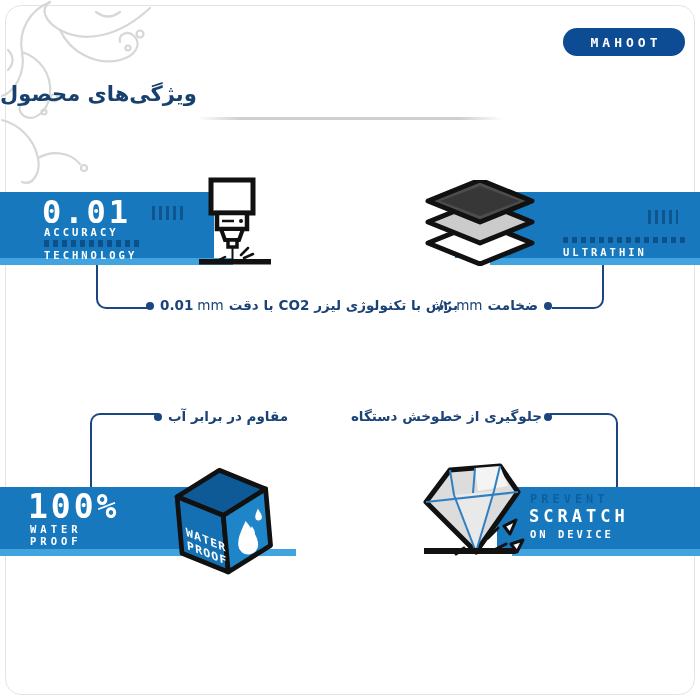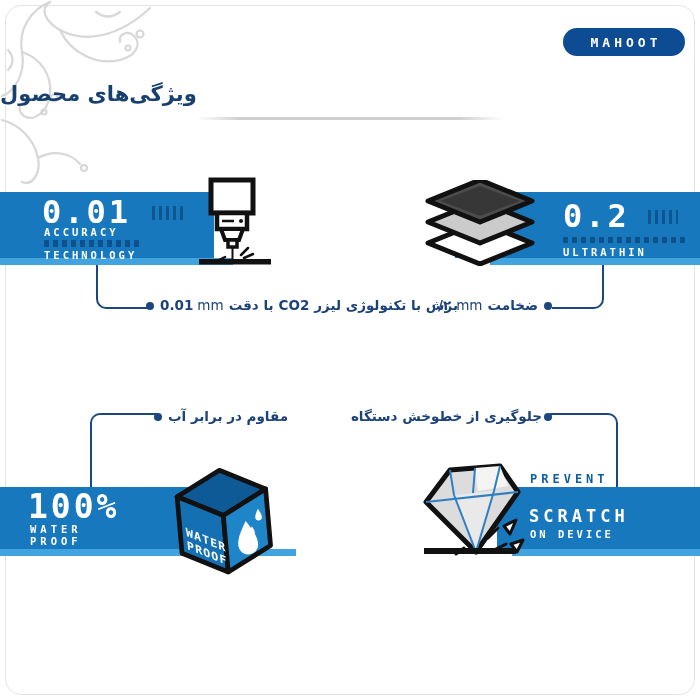--- a/index.html
+++ b/index.html
@@ -110,21 +110,20 @@
     <span class="ltr-run">CO2</span>
     <span>با دقت</span>
     <span class="ltr-run">
       <span>0.01</span>
       <span class="unit">mm</span>
     </span>
   </div>
 
   <div class="banner" style="left:455px;top:192px;width:245px;height:66px;"></div>
   <div class="strip" style="left:490px;top:258px;width:210px;height:7px;"></div>
-  <div class="tech big-val" style="left:563px;top:200px;">0.2</div>
   <div class="ghost-ticks" style="left:648px;top:210px;width:30px;height:14px;"></div>
   <div class="ghost-bar" style="left:563px;top:237px;width:122px;height:6px;"></div>
   <div class="tech sub-label" style="left:563px;top:246px;">ULTRATHIN</div>
 
   <div class="icon-wrap" style="left:424px;top:180px;">
     <svg width="112" height="86" viewBox="0 0 112 86">
       <polygon points="56,42 108,63 56,84 4,63" fill="#ffffff" stroke="#111" stroke-width="5" stroke-linejoin="round"></polygon>
       <polygon points="56,21 108,42 56,63 4,42" fill="#cbcbcb" stroke="#111" stroke-width="5" stroke-linejoin="round"></polygon>
       <polygon points="56,0 108,21 56,42 4,21" fill="#4d4d4d" stroke="#111" stroke-width="5" stroke-linejoin="round"></polygon>
       <polygon points="56,6 96,21 56,36 16,21" fill="rgba(0,0,0,0.28)"></polygon>
@@ -165,21 +164,21 @@
   </div>
 
   <div class="conn" style="left:550px;top:413px;width:66px;height:74px;border-right-width:2px;border-top-width:2px;border-top-right-radius:10px;"></div>
   <div class="bullet" style="left:544px;top:413px;"></div>
   <div class="caption" style="right:158px;top:408px;">
     <span>جلوگیری از خطوخش دستگاه</span>
   </div>
 
   <div class="banner" style="left:497px;top:487px;width:203px;height:62px;"></div>
   <div class="strip" style="left:512px;top:549px;width:188px;height:7px;"></div>
-  <div class="ghost-text" style="left:530px;top:472px;font-size:12px;letter-spacing:4px;">PREVENT</div>
+  <div class="ghost-text" style="left:530px;top:492px;font-size:12px;letter-spacing:4px;">PREVENT</div>
   <div class="tech" style="left:529px;top:506px;font-size:17px;letter-spacing:4px;">SCRATCH</div>
   <div class="tech sub-label" style="left:530px;top:528px;">ON DEVICE</div>
 
   <div class="icon-wrap" style="left:416px;top:462px;">
     <svg width="112" height="102" viewBox="0 0 112 102">
       <polygon points="34,8 84,4 102,30 60,90 10,40" fill="#dcdcdc" stroke="#111" stroke-width="5" stroke-linejoin="round"></polygon>
       <polygon points="59,6 84,4 92,24 62,29" fill="#f4f4f4"></polygon>
       <polygon points="38,33 78,29 60,90" fill="#e9e9e9"></polygon>
       <g stroke="#2f7fc1" stroke-width="2" fill="none">
         <path d="M10 40 L102 30"></path>

